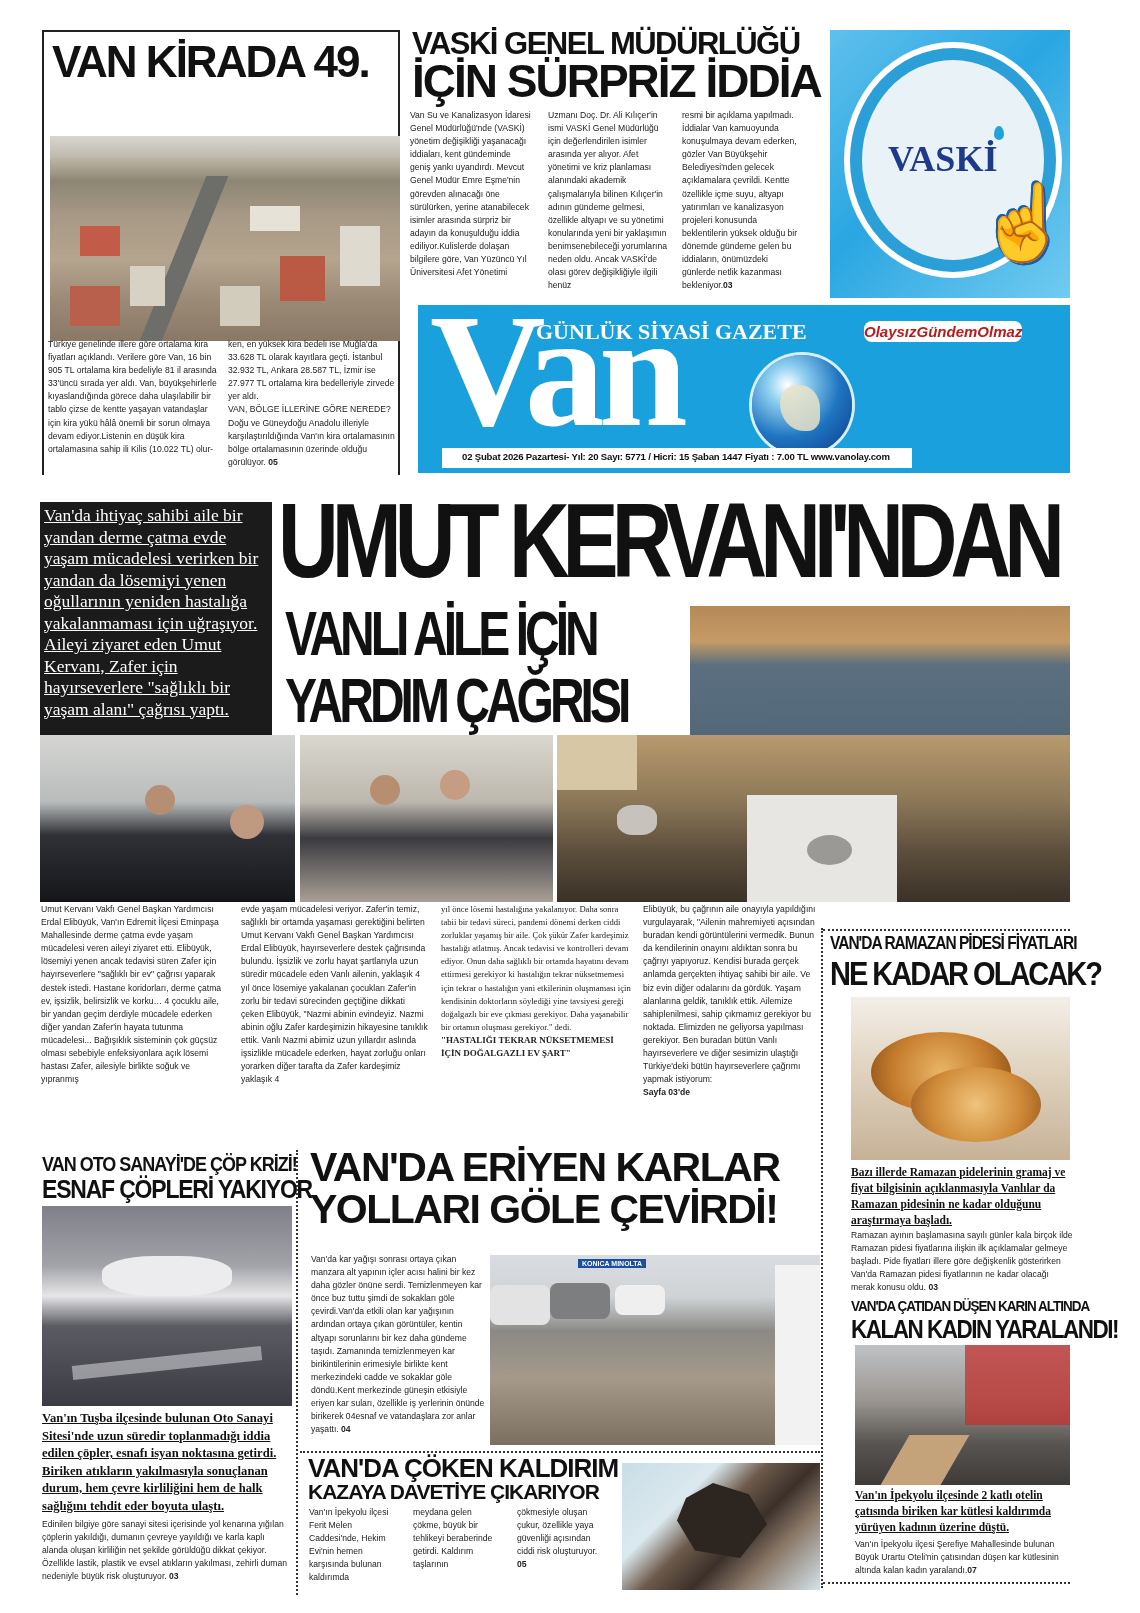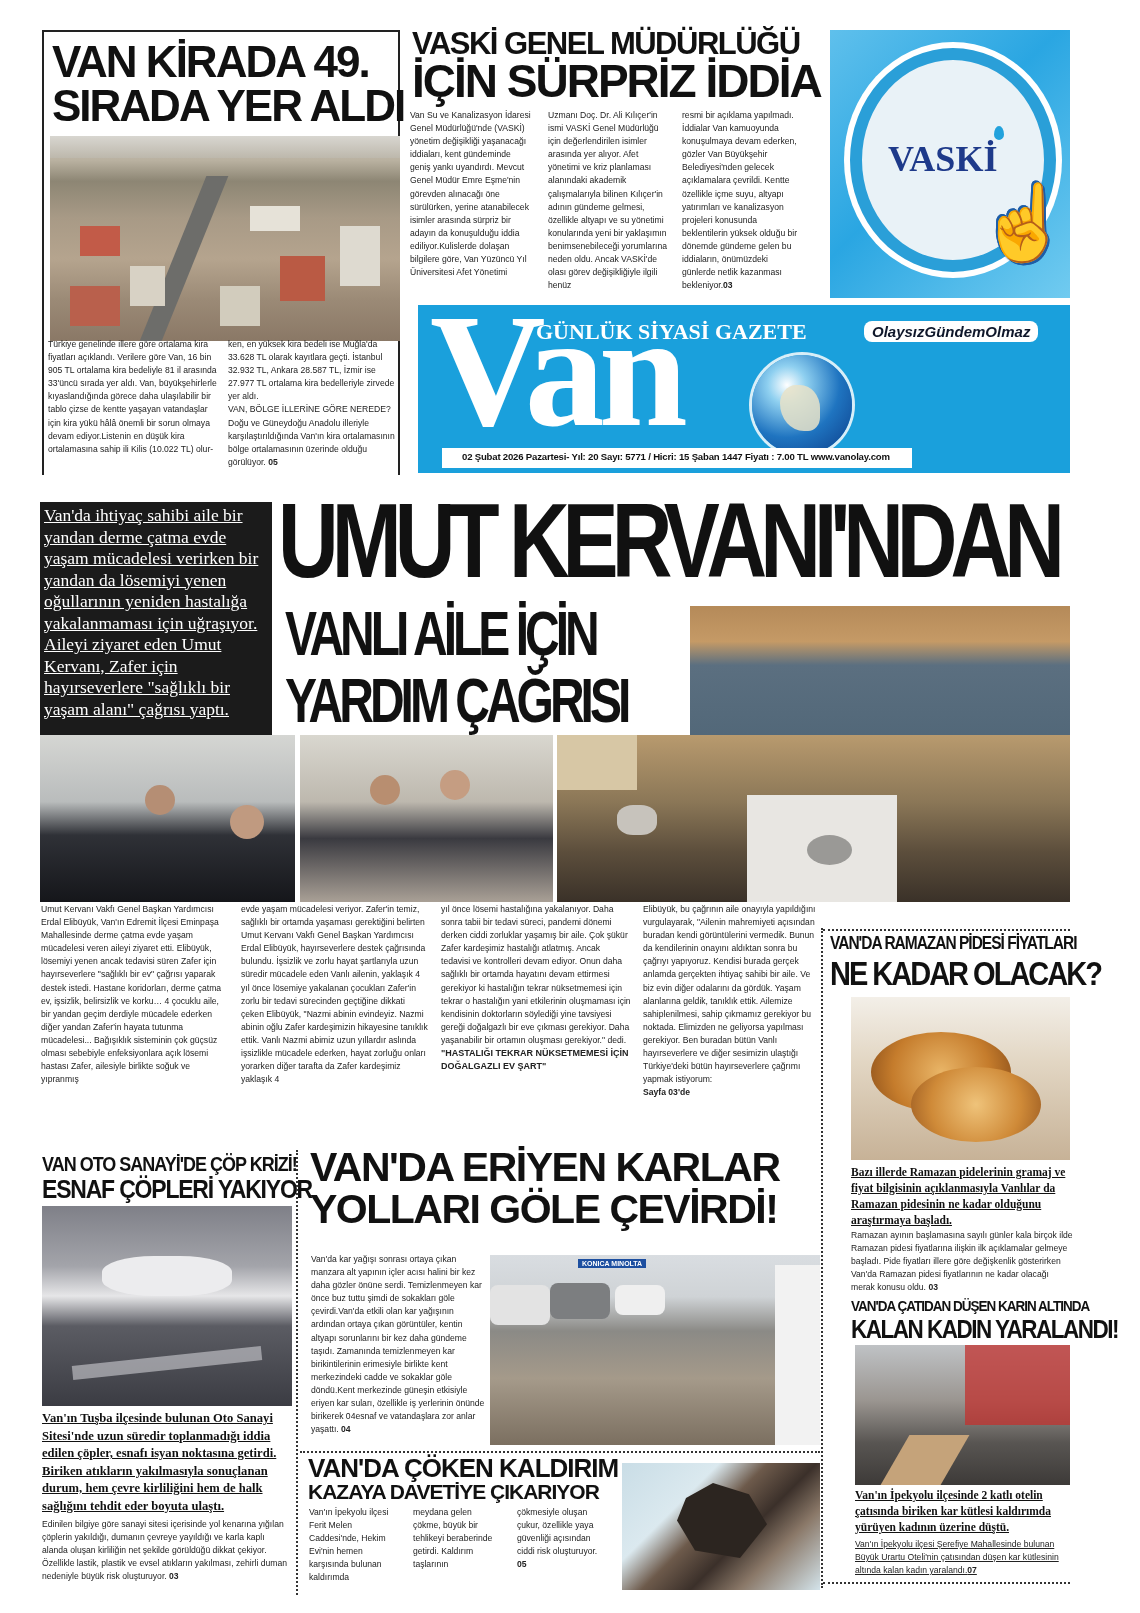--- a/index.html
+++ b/index.html
@@ -11,21 +11,20 @@
   .serif-u { font-family: "Liberation Serif", serif; text-decoration: underline; font-weight: 700; }
   .photo { position: absolute; overflow: hidden; }
   .dotted-v { position: absolute; border-left: 2px dotted #333; }
   .dotted-h { position: absolute; border-top: 2px dotted #333; }
 </style>
 </head>
 <body>
 
 <div class="abs" style="left:42px;top:30px;width:358px;height:445px;border:2px solid #222;border-bottom:none;">
   <div class="cond" style="position:absolute;left:8px;top:8px;font-size:44px;line-height:44px;color:#111;white-space:nowrap;letter-spacing:-2px;">VAN KİRADA 49.</div>
-  <div class="cond" style="position:absolute;left:8px;top:52px;font-size:44px;line-height:44px;color:#111;white-space:nowrap;letter-spacing:-2px;">SIRADA YER ALDI</div>
   <div class="photo" style="left:6px;top:104px;width:350px;height:205px;background:linear-gradient(180deg,#c9c6bd 0%,#b9b1a0 12%,#8d8674 22%,#a89a86 40%,#b5a48e 60%,#9b8a76 80%,#8a7866 100%);">
     <div style="position:absolute;left:0;top:0;width:350px;height:22px;background:linear-gradient(180deg,#d8d6d0,#bdb8ac);"></div>
     <div style="position:absolute;left:120px;top:40px;width:22px;height:180px;background:#6d6d6a;transform:skewX(-22deg);"></div>
     <div style="position:absolute;left:30px;top:90px;width:40px;height:30px;background:#c25b48;"></div>
     <div style="position:absolute;left:80px;top:130px;width:35px;height:40px;background:#d8d2c5;"></div>
     <div style="position:absolute;left:200px;top:70px;width:50px;height:25px;background:#e6e2d8;"></div>
     <div style="position:absolute;left:230px;top:120px;width:45px;height:45px;background:#ba5a44;"></div>
     <div style="position:absolute;left:290px;top:90px;width:40px;height:60px;background:#dedad0;"></div>
     <div style="position:absolute;left:20px;top:150px;width:50px;height:40px;background:#b9604c;"></div>
     <div style="position:absolute;left:170px;top:150px;width:40px;height:40px;background:#d2ccbd;"></div>
@@ -53,21 +52,21 @@
 
 <div class="photo" style="left:830px;top:30px;width:240px;height:268px;background:linear-gradient(135deg,#5fc0ec 0%,#2aa6e2 45%,#71cbf0 100%);">
   <div style="position:absolute;left:20px;top:18px;width:206px;height:224px;border-radius:50%;border:12px solid #2a9fd8;box-shadow:0 0 0 6px #ffffff;background:#e9f2f7;"></div>
   <div style="position:absolute;left:58px;top:108px;font-family:'Liberation Serif',serif;font-weight:700;font-size:36px;color:#1e3a8a;letter-spacing:0px;">VASKİ</div>
   <div style="position:absolute;left:164px;top:96px;width:10px;height:14px;background:#22a2dc;border-radius:50% 50% 50% 50% / 60% 60% 40% 40%;"></div>
   <div style="position:absolute;left:148px;top:156px;font-size:74px;line-height:74px;color:#ffffff;text-shadow:0 0 2px #1e5ea8,2px 2px 0 #1e5ea8,-2px -2px 0 #1e5ea8;">☝</div>
 </div>
 
 <div class="abs" style="left:418px;top:305px;width:652px;height:168px;background:#1aa0dc;overflow:hidden;">
   <div style="position:absolute;left:118px;top:14px;font-family:'Liberation Serif',serif;font-weight:700;font-size:22px;color:#ffffff;white-space:nowrap;">GÜNLÜK SİYASİ GAZETE</div>
-  <div style="position:absolute;left:446px;top:16px;background:#ffffff;color:#0f172a;font-family:'Liberation Sans',sans-serif;font-style:italic;font-weight:700;font-size:15px;padding:2px 8px;border-radius:8px;white-space:nowrap;">OlaysızGündemOlmaz</div>
+  <div style="position:absolute;left:446px;top:16px;background:#ffffff;color:#b91c1c;font-family:'Liberation Sans',sans-serif;font-style:italic;font-weight:700;font-size:15px;padding:2px 0;border-radius:8px;white-space:nowrap;">OlaysızGündemOlmaz</div>
   <div style="position:absolute;left:12px;top:-14px;font-family:'Liberation Serif',serif;font-weight:700;font-size:160px;line-height:160px;color:#ffffff;letter-spacing:-6px;white-space:nowrap;">Van</div>
   <div style="position:absolute;left:334px;top:50px;width:100px;height:100px;border-radius:50%;background:radial-gradient(circle at 35% 30%,#ffffff 0%,#8fd0f0 20%,#1f74c0 55%,#0b3a86 100%);box-shadow:0 0 0 3px #d8eef8;">
     <div style="position:absolute;left:28px;top:30px;width:40px;height:46px;background:#e8e2c8;border-radius:40% 50% 30% 60%;opacity:0.85;"></div>
   </div>
   <div style="position:absolute;left:24px;top:143px;width:470px;height:20px;background:#ffffff;">
     <span style="position:absolute;left:20px;top:3px;font-family:'Liberation Sans',sans-serif;font-weight:700;font-size:9.6px;color:#111;white-space:nowrap;letter-spacing:-0.2px;">02 Şubat 2026 Pazartesi- Yıl: 20 Sayı: 5771 / Hicri: 15 Şaban 1447 Fiyatı : 7.00 TL www.vanolay.com</span>
   </div>
 </div>
 
 <div class="abs" style="left:40px;top:502px;width:232px;height:244px;background:#1b1b1b;padding:3px 4px;">
@@ -89,21 +88,21 @@
   <div style="position:absolute;left:105px;top:50px;width:30px;height:30px;border-radius:50%;background:#b58e74;"></div>
   <div style="position:absolute;left:190px;top:70px;width:34px;height:34px;border-radius:50%;background:#c09a80;"></div>
 </div>
 <div class="photo" style="left:300px;top:735px;width:253px;height:167px;background:linear-gradient(180deg,#d9d7cf 0%,#bdb8ae 40%,#3a3a40 62%,#a9a096 100%);">
   <div style="position:absolute;left:70px;top:40px;width:30px;height:30px;border-radius:50%;background:#b88e70;"></div>
   <div style="position:absolute;left:140px;top:35px;width:30px;height:30px;border-radius:50%;background:#c59d82;"></div>
 </div>
 
 <div class="col body-text" style="left:41px;top:903px;width:188px;">Umut Kervanı Vakfı Genel Başkan Yardımcısı Erdal Elibüyük, Van'ın Edremit İlçesi Eminpaşa Mahallesinde derme çatma evde yaşam mücadelesi veren aileyi ziyaret etti. Elibüyük, lösemiyi yenen ancak tedavisi süren Zafer için hayırseverlere "sağlıklı bir ev" çağrısı yaparak destek istedi. Hastane koridorları, derme çatma ev, işsizlik, belirsizlik ve korku… 4 çocuklu aile, bir yandan geçim derdiyle mücadele ederken diğer yandan Zafer'in hayata tutunma mücadelesi... Bağışıklık sisteminin çok güçsüz olması sebebiyle enfeksiyonlara açık lösemi hastası Zafer, ailesiyle birlikte soğuk ve yıpranmış</div>
 <div class="col body-text" style="left:241px;top:903px;width:188px;">evde yaşam mücadelesi veriyor. Zafer'in temiz, sağlıklı bir ortamda yaşaması gerektiğini belirten Umut Kervanı Vakfı Genel Başkan Yardımcısı Erdal Elibüyük, hayırseverlere destek çağrısında bulundu. İşsizlik ve zorlu hayat şartlarıyla uzun süredir mücadele eden Vanlı ailenin, yaklaşık 4 yıl önce lösemiye yakalanan çocukları Zafer'in zorlu bir tedavi sürecinden geçtiğine dikkati çeken Elibüyük, "Nazmi abinin evindeyiz. Nazmi abinin oğlu Zafer kardeşimizin hikayesine tanıklık ettik. Vanlı Nazmi abimiz uzun yıllardır aslında işsizlikle mücadele ederken, hayat zorluğu onları yorarken diğer tarafta da Zafer kardeşimiz yaklaşık 4</div>
-<div class="col body-text" style="left:441px;top:903px;width:190px;">
+<div class="col body-text" style="left:441px;top:903px;width:190px;font-family:Liberation Serif, serif;">
   <span>yıl önce lösemi hastalığına yakalanıyor. Daha sonra tabii bir tedavi süreci, pandemi dönemi derken ciddi zorluklar yaşamış bir aile. Çok şükür Zafer kardeşimiz hastalığı atlatmış. Ancak tedavisi ve kontrolleri devam ediyor. Onun daha sağlıklı bir ortamda hayatını devam ettirmesi gerekiyor ki hastalığın tekrar nüksetmemesi için tekrar o hastalığın yani etkilerinin oluşmaması için kendisinin doktorların söylediği yine tavsiyesi gereği doğalgazlı bir eve çıkması gerekiyor. Daha yaşanabilir bir ortamın oluşması gerekiyor." dedi.</span><br>
   <b style="font-size:9px;">"HASTALIĞI TEKRAR NÜKSETMEMESİ İÇİN DOĞALGAZLI EV ŞART"</b>
 </div>
 <div class="col body-text" style="left:643px;top:903px;width:176px;">
   <span>Elibüyük, bu çağrının aile onayıyla yapıldığını vurgulayarak, "Ailenin mahremiyeti açısından buradan kendi görüntülerini vermedik. Bunun da kendilerinin onayını aldıktan sonra bu çağrıyı yapıyoruz. Kendisi burada gerçek anlamda gerçekten ihtiyaç sahibi bir aile. Ve biz evin diğer odalarını da gördük. Yaşam alanlarına geldik, tanıklık ettik. Ailemize sahiplenilmesi, sahip çıkmamız gerekiyor bu noktada. Elimizden ne geliyorsa yapılması gerekiyor. Ben buradan bütün Vanlı hayırseverlere ve diğer sesimizin ulaştığı Türkiye'deki bütün hayırseverlere çağrımı yapmak istiyorum:</span><br>
   <b>Sayfa 03'de</b>
 </div>
 
 <div class="dotted-v" style="left:821px;top:928px;height:660px;"></div>
 <div class="dotted-h" style="left:823px;top:929px;width:247px;"></div>
@@ -118,21 +117,21 @@
   <span>Ramazan ayının başlamasına sayılı günler kala birçok ilde Ramazan pidesi fiyatlarına ilişkin ilk açıklamalar gelmeye başladı. Pide fiyatları illere göre değişkenlik gösterirken Van'da Ramazan pidesi fiyatlarının ne kadar olacağı merak konusu oldu.</span> <b>03</b>
 </div>
 
 <div class="cond" style="position:absolute;left:851px;top:1297px;font-size:13.5px;line-height:16px;color:#111;white-space:nowrap;letter-spacing:-1px;transform:scaleY(1.15);transform-origin:top left;">VAN'DA ÇATIDAN DÜŞEN KARIN ALTINDA</div>
 <div class="cond" style="position:absolute;left:851px;top:1316px;font-size:22.5px;line-height:24px;color:#111;white-space:nowrap;letter-spacing:-1.5px;transform:scaleY(1.15);transform-origin:top left;">KALAN KADIN YARALANDI!</div>
 <div class="photo" style="left:855px;top:1345px;width:215px;height:140px;background:linear-gradient(180deg,#bfc2c5 0%,#9a9590 40%,#585552 70%,#3d3a38 100%);">
   <div style="position:absolute;left:110px;top:0;width:105px;height:80px;background:#c2312f;opacity:0.75;"></div>
   <div style="position:absolute;left:40px;top:90px;width:60px;height:50px;background:#c5a37a;transform:skewX(-30deg);"></div>
 </div>
 <div class="serif-u" style="position:absolute;left:855px;top:1487px;width:218px;font-size:11.5px;line-height:16px;color:#111;">Van'ın İpekyolu ilçesinde 2 katlı otelin çatısında biriken kar kütlesi kaldırımda yürüyen kadının üzerine düştü.</div>
-<div class="col body-text" style="left:855px;top:1538px;width:218px;text-decoration:underline;">
+<div class="col body-text" style="left:855px;top:1538px;width:218px;">
   <span>Van'ın İpekyolu ilçesi Şerefiye Mahallesinde bulunan Büyük Urartu Oteli'nin çatısından düşen kar kütlesinin altında kalan kadın yaralandı.</span><b>07</b>
 </div>
 <div class="dotted-h" style="left:823px;top:1582px;width:247px;"></div>
 
 <div class="cond" style="position:absolute;left:42px;top:1153px;font-size:18px;line-height:20px;color:#111;white-space:nowrap;letter-spacing:-1px;transform:scaleY(1.1);transform-origin:top left;">VAN OTO SANAYİ'DE ÇÖP KRİZİ!</div>
 <div class="cond" style="position:absolute;left:42px;top:1176px;font-size:23px;line-height:24px;color:#111;white-space:nowrap;letter-spacing:-1.2px;transform:scaleY(1.1);transform-origin:top left;">ESNAF ÇÖPLERİ YAKIYOR</div>
 <div class="photo" style="left:42px;top:1206px;width:250px;height:200px;background:linear-gradient(180deg,#7f8088 0%,#a3a4aa 30%,#e6e6e8 45%,#5b5c63 60%,#3b3c43 100%);">
   <div style="position:absolute;left:60px;top:50px;width:130px;height:40px;background:#ececee;border-radius:40%;"></div>
   <div style="position:absolute;left:30px;top:150px;width:190px;height:14px;background:#cfcfd4;opacity:0.6;transform:rotate(-6deg);"></div>
 </div>

